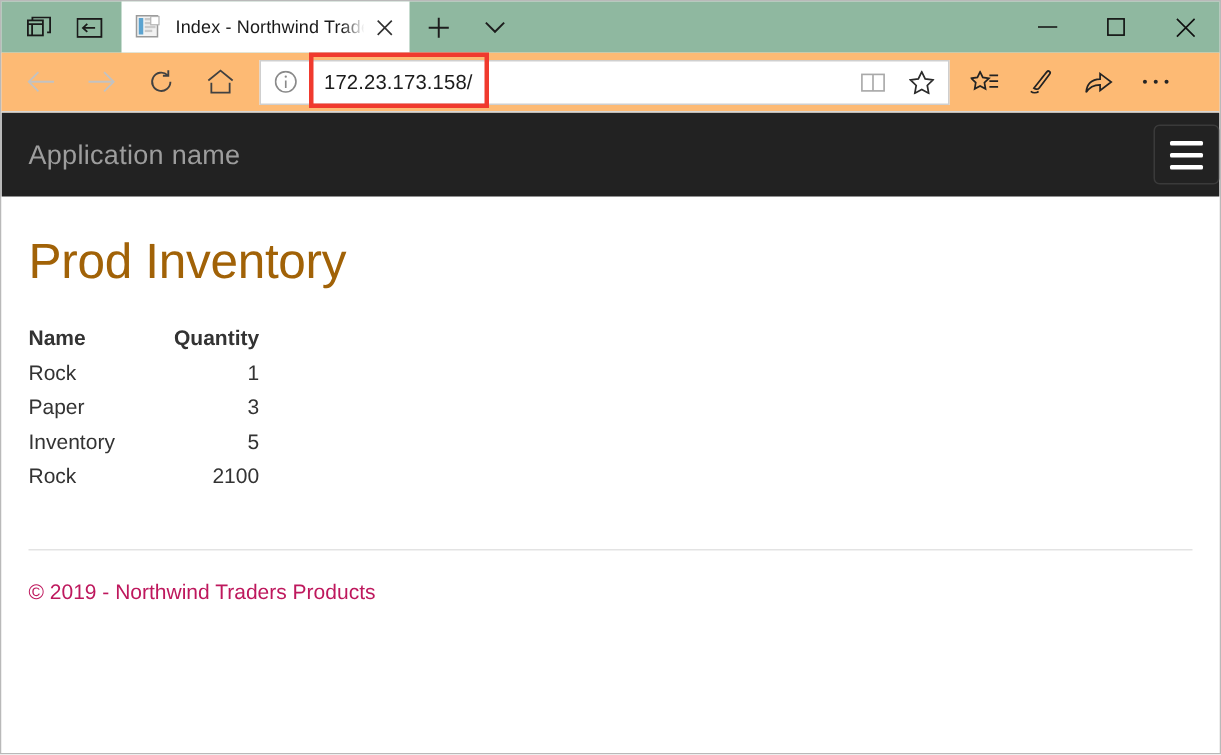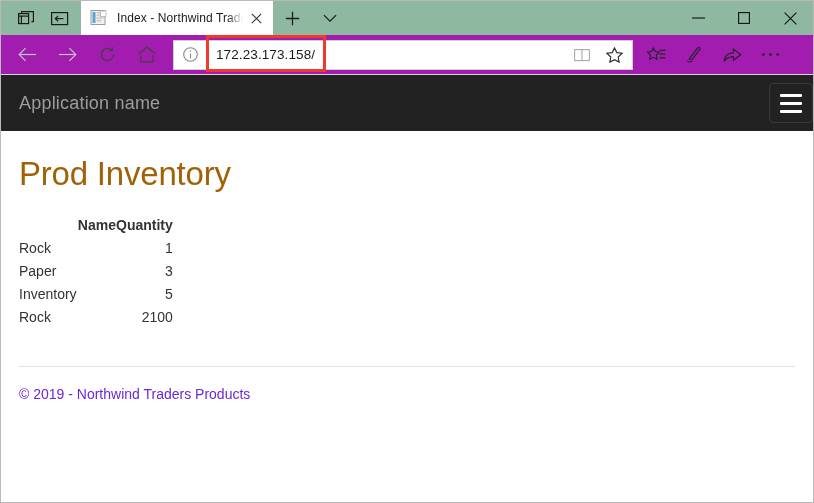--- a/index.html
+++ b/index.html
@@ -114,21 +114,21 @@
     height: 34px;
     display: flex;
     align-items: center;
     justify-content: center;
     color: #111;
   }
 
   
   .nav-toolbar {
     height: 40px;
-    background: #a21caf;
+    background: #fdba74;
     display: flex;
     align-items: center;
     padding: 0 24px 0 6px;
     border-bottom: 1px solid #d6d6d6;
     flex: 0 0 auto;
   }
   .nav-btn {
     width: 40px;
     height: 36px;
     display: flex;
@@ -265,21 +265,21 @@
     letter-spacing: -0.2px;
   }
 
   .inv-table {
     margin-top: 24px;
     border-collapse: collapse;
     font-size: 14px;
     color: #333333;
   }
   .inv-table th {
-    text-align: right;
+    text-align: left;
     font-weight: bold;
     padding: 0 0 8px 0;
     font-size: 14px;
     color: #333333;
   }
   .inv-table th.col-name { width: 97px; }
   .inv-table th.col-qty { padding-left: 0; }
   .inv-table td {
     padding: 0 0 8px 0;
     font-size: 14px;
@@ -293,21 +293,21 @@
     padding-right: 0;
   }
 
   .content-rule {
     border: 0;
     border-top: 1px solid #e3e3e3;
     margin: 33px 0 0 0;
   }
   .site-footer {
     font-size: 14px;
-    color: #6d28d9;
+    color: #be185d;
     padding-top: 19px;
   }
 </style>
 </head>
 <body>
 
 <div class="browser-window">
 
   <div class="title-bar">
 

